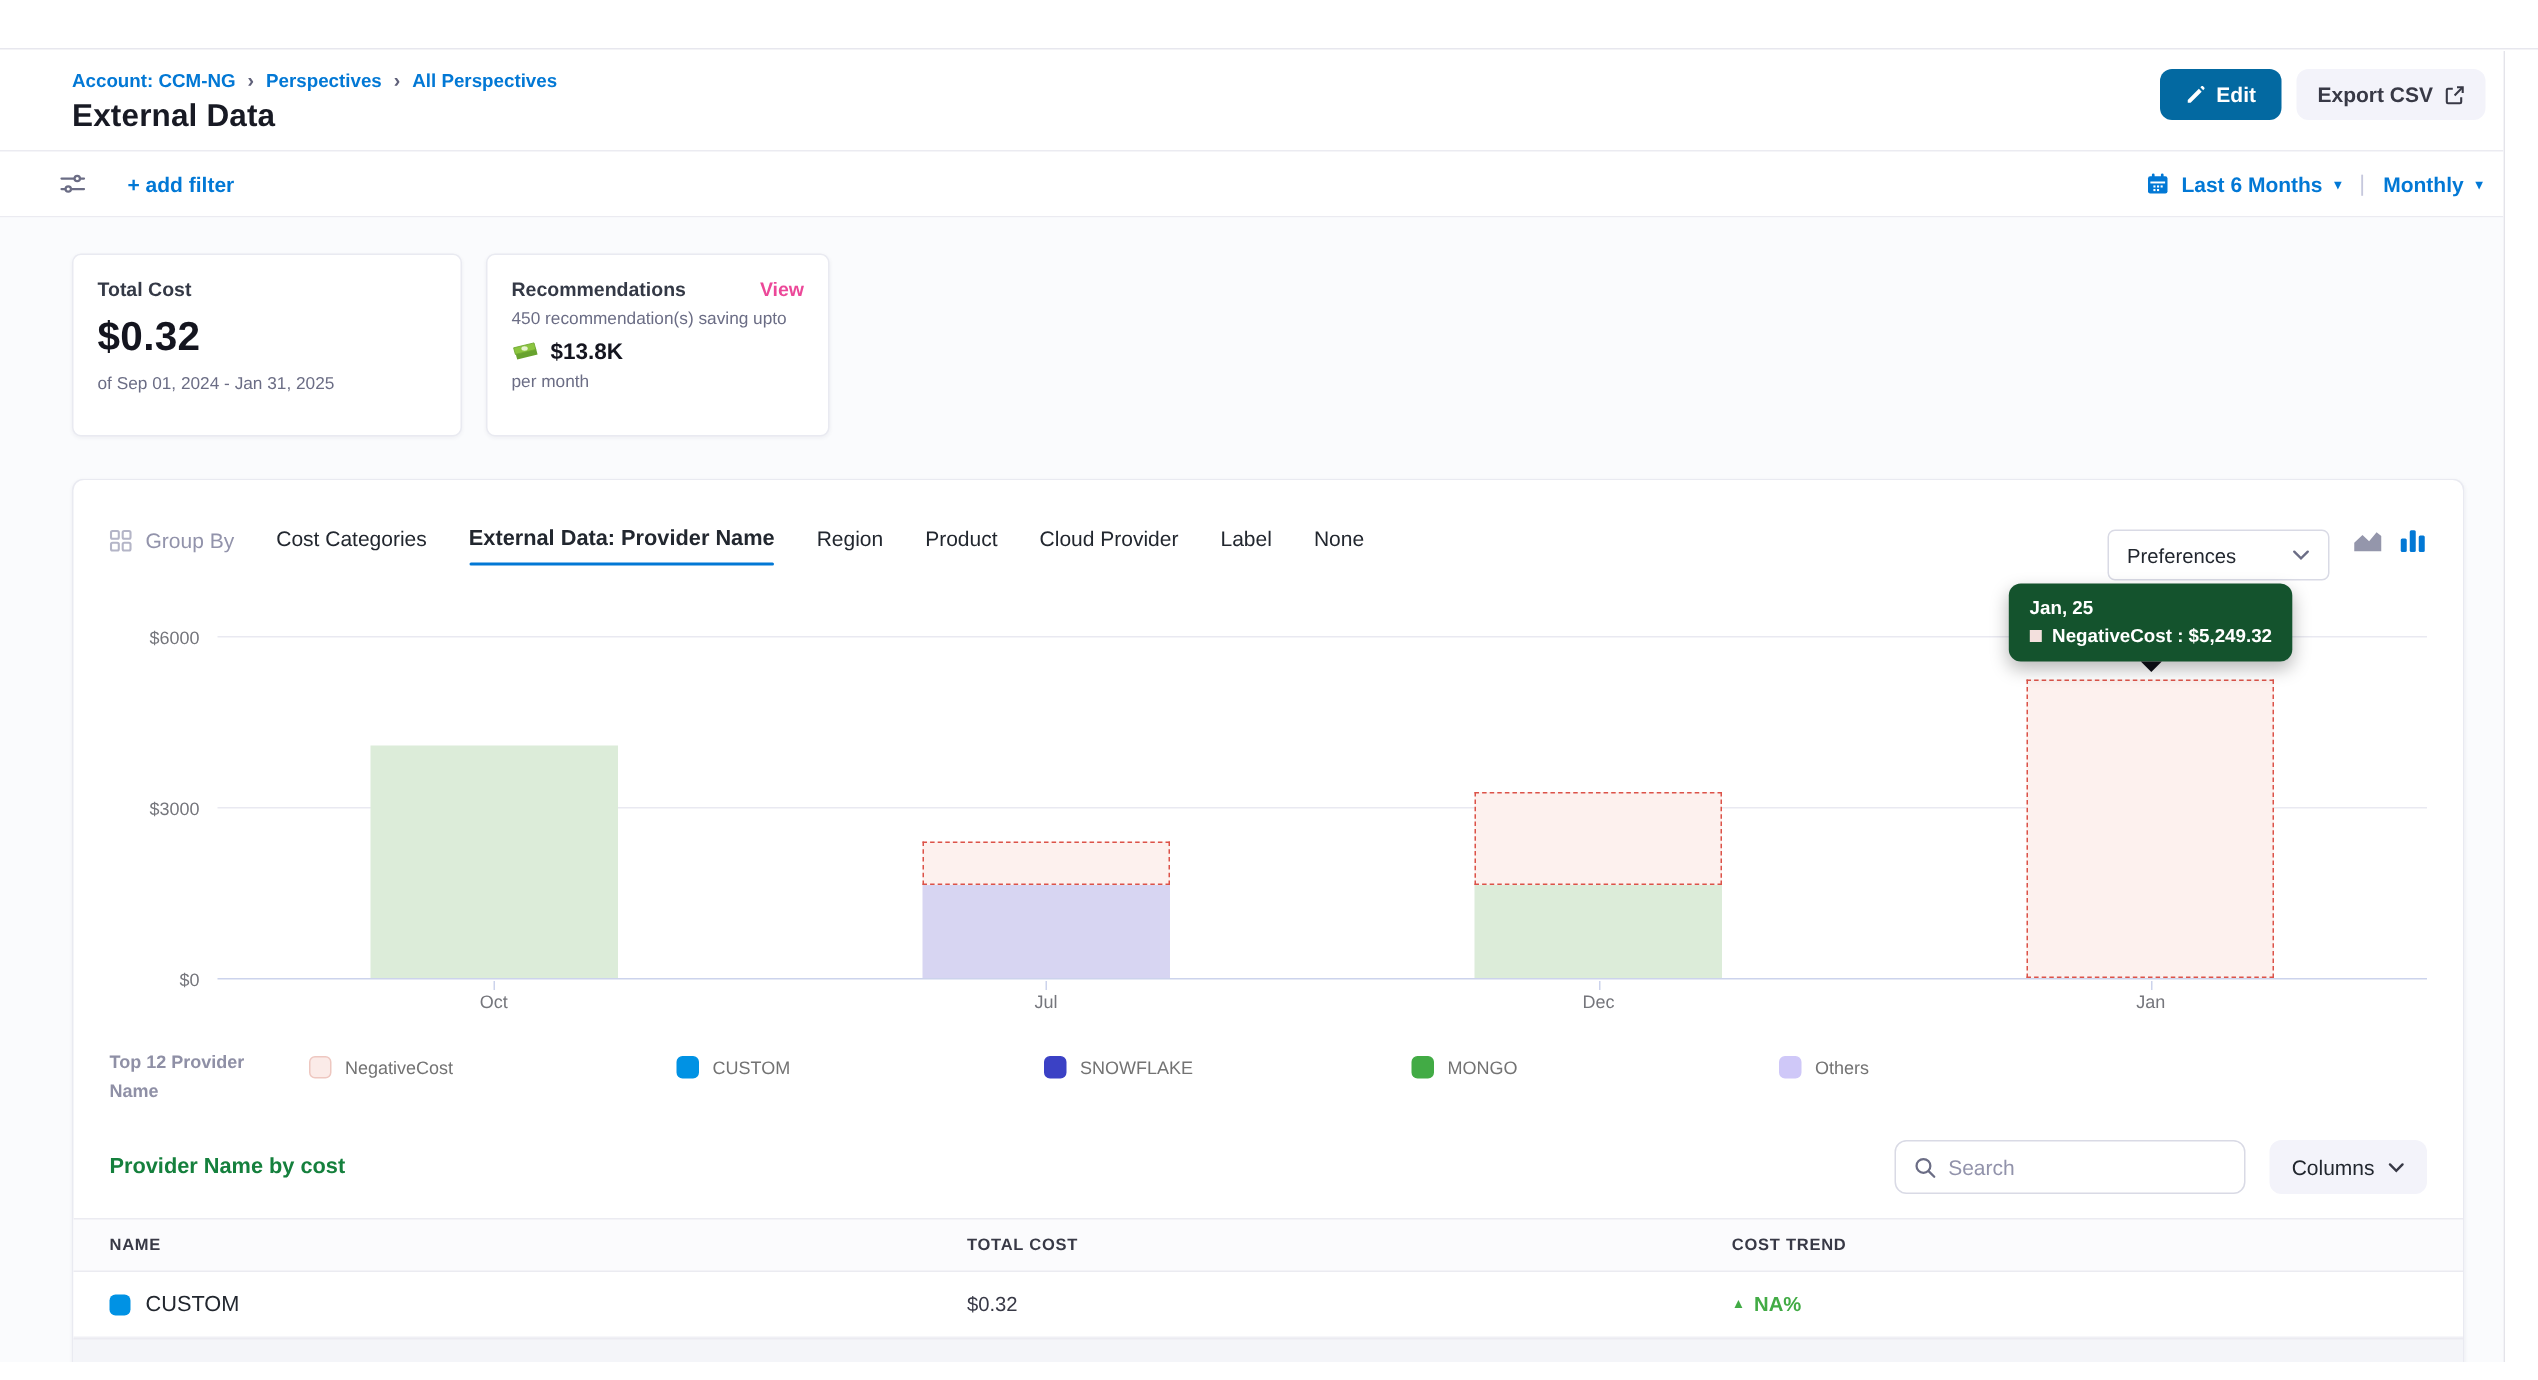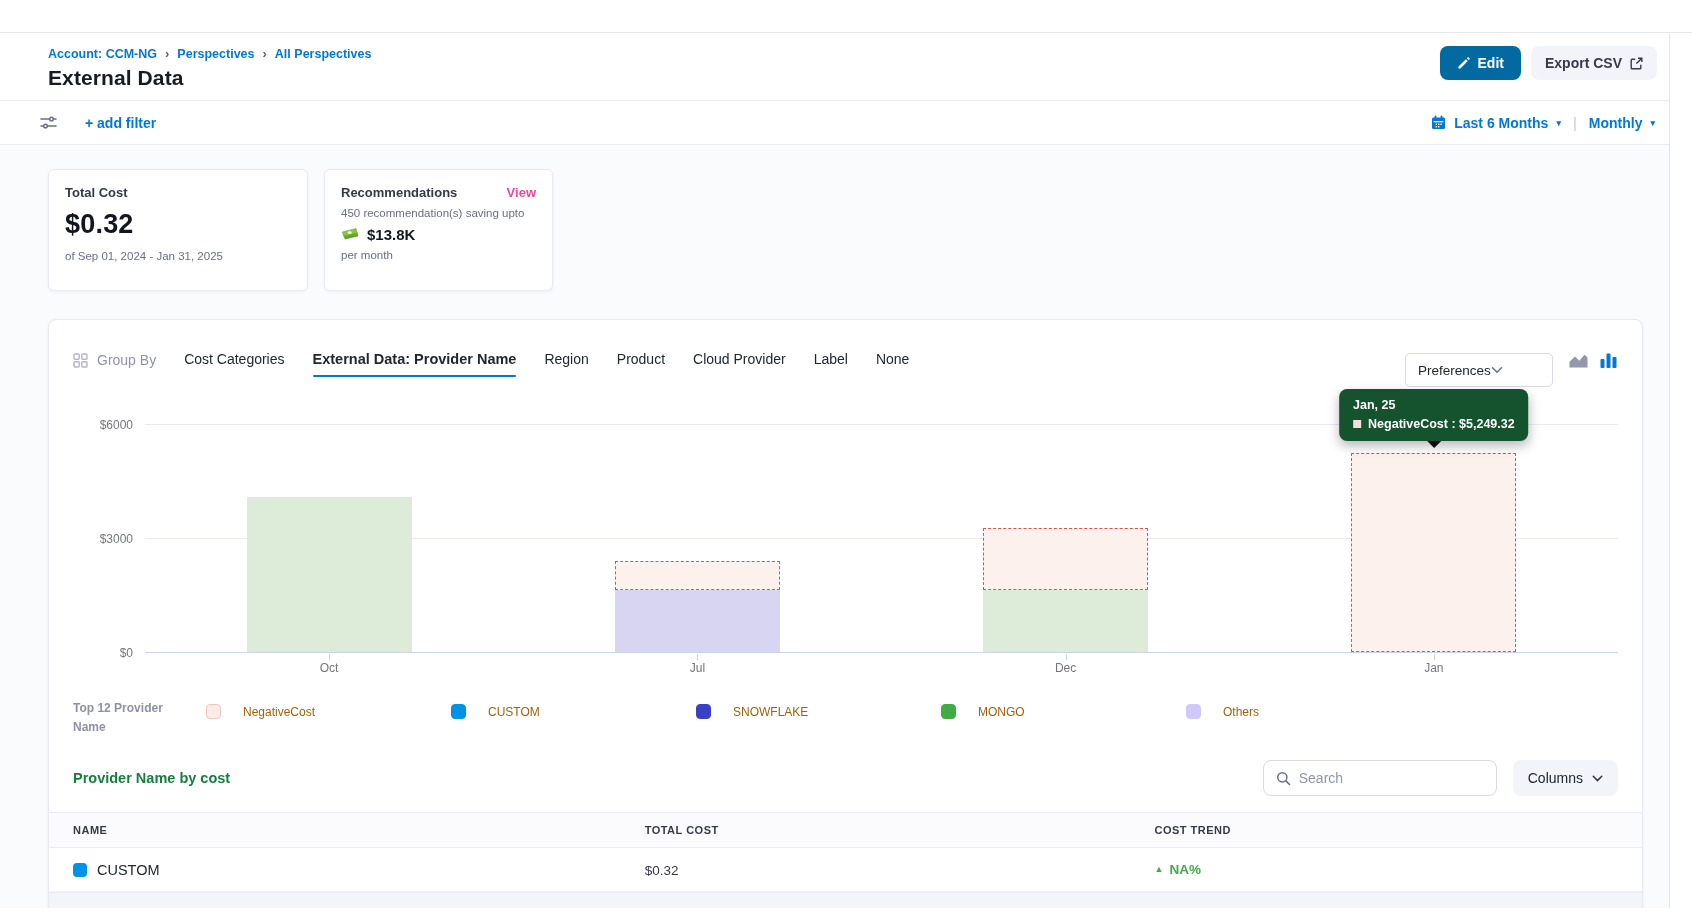--- a/index.html
+++ b/index.html
@@ -42,21 +42,21 @@
 
   
   .panel { margin-top:28px; background:#fff; border:1px solid #e9eaf1; border-bottom:none; border-radius:8px 8px 0 0; box-shadow:0 1px 3px rgba(40,41,61,.06); min-height:600px; }
   .groupby-row { display:flex; align-items:center; padding:22px 24px 0 24px; height:58px; }
   .gb-label { display:flex; align-items:center; gap:9px; color:#9293ab; font-size:14px; font-weight:400; }
   .gb-tabs { display:flex; gap:28px; margin-left:28px; font-size:14px; color:#22272f; align-items:center; }
   .gb-tab { cursor:pointer; white-space:nowrap; padding-bottom:2px; }
   .gb-tab.active { font-weight:700; font-size:14.5px; position:relative; }
   .gb-tab.active::after { content:''; position:absolute; left:0; right:0; bottom:-8px; height:2px; background:#0278d5; border-radius:1px; }
   .gb-right { margin-left:auto; display:flex; align-items:center; gap:11px; }
-  .pref-select { width:148px; height:34px; border:1px solid #d9dae5; border-radius:5px; background:#fff; display:flex; align-items:center; padding:0 12px; font-size:13.5px; color:#22272f; cursor:pointer;margin-top:20px; }
+  .pref-select { width:148px; height:34px; border:1px solid #d9dae5; border-radius:5px; background:#fff; display:flex; align-items:center; justify-content:space-between; padding:0 12px; font-size:13.5px; color:#22272f; cursor:pointer;margin-top:20px; }
   .chart-type-icons { display:flex; align-items:center; gap:10px; margin-left:4px; }
   .icon-btn { cursor:pointer; display:flex; align-items:center; }
 
   
   .chart-wrap { padding:30px 24px 0 24px; }
   .plot { position:relative; height:245px; margin-left:72px; }
   .gridline { position:absolute; left:0; right:0; height:1px; background:#e9e9f1; }
   .gridline.baseline { background:#ccd3ec; height:1.5px; z-index:1; }
   .y-label { position:absolute; left:-72px; width:60px; text-align:right; font-size:12px; color:#75767c; transform:translateY(50%); }
   .bar-group { position:absolute; bottom:1px; top:0; width:11.2%; display:flex; flex-direction:column-reverse; z-index:2; }
@@ -67,21 +67,21 @@
   .x-label { width:25%; text-align:center; font-size:12px; color:#75767c; }
   .chart-tooltip { position:absolute; transform:translateX(-50%); background:#14532d; color:#fff; border-radius:8px; padding:9px 14px 10px; font-size:12.5px; font-weight:700; white-space:nowrap; box-shadow:0 5px 12px rgba(0,0,0,.28); z-index:6; }
   .chart-tooltip::after { content:''; position:absolute; top:100%; left:50%; transform:translateX(-50%); border:7px solid transparent; border-top-color:#0b0c12; }
   .tt-row { display:flex; align-items:center; gap:7px; margin-top:5px; }
   .tt-swatch { width:8px; height:8px; background:#f3e0dd; display:inline-block; }
 
   
   .legend-row { display:flex; align-items:flex-start; padding:24px 24px 0 24px; }
   .legend-title { width:133px; font-size:12px; font-weight:700; color:#8f90a6; line-height:1.55; }
   .legend-items { display:flex; flex:1; }
-  .legend-item { flex:0 0 245px; display:flex; align-items:center; gap:22px; font-size:12px; color:#a16207; padding-top:5px; cursor:pointer; }
+  .legend-item { flex:0 0 245px; display:flex; align-items:center; gap:9px; font-size:12px; color:#737373; padding-top:5px; cursor:pointer; }
   .legend-swatch { width:15px; height:15px; border-radius:4px; flex:0 0 15px; }
 
   
   .table-section-header { display:flex; align-items:center; padding:24px 24px 16px 24px; }
   .section-title { font-size:14.5px; font-weight:700; color:#15803d; }
   .search-box { margin-left:auto; width:234px; height:36px; border:1px solid #d9dae5; border-radius:8px; background:#fff; display:flex; align-items:center; gap:8px; padding:0 12px; }
   .search-box input { border:none; outline:none; width:100%; font-size:14px; color:#22272f; font-family:inherit; background:transparent; }
   .search-box input::placeholder { color:#9293ab; }
   .columns-btn { margin-left:16px; height:36px; background:#f3f3fa; border:none; border-radius:8px; padding:0 15px; display:flex; align-items:center; gap:9px; font-size:14px; color:#22272f; cursor:pointer; font-family:inherit; }
 

